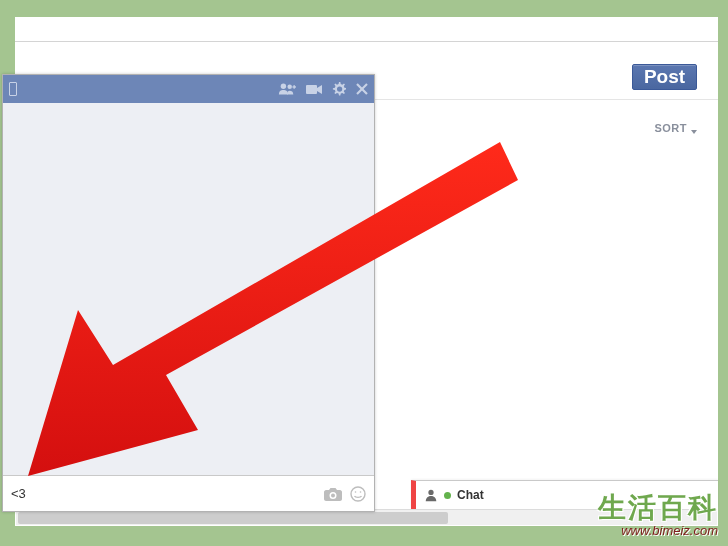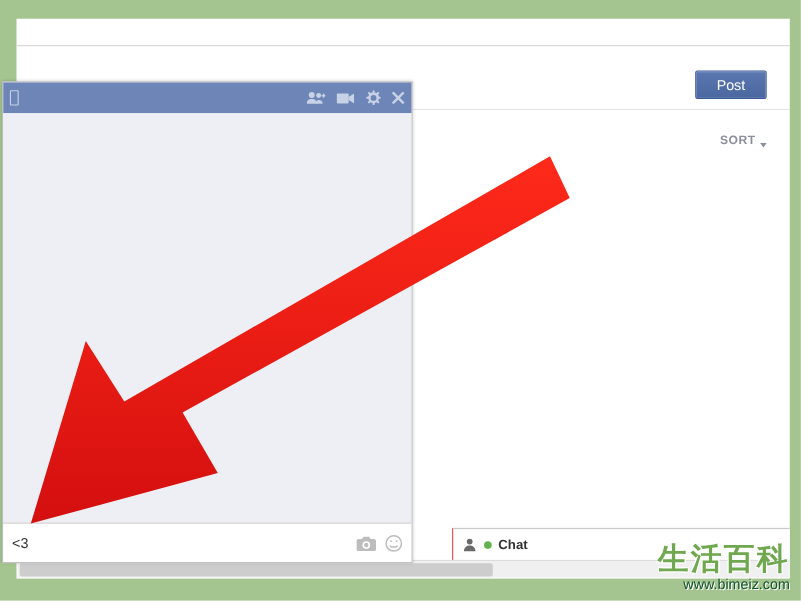--- a/index.html
+++ b/index.html
@@ -32,22 +32,22 @@
     .post-button {
       position: absolute;
       top: 47px;
       right: 21px;
       width: 65px;
       height: 26px;
       background: linear-gradient(to bottom, #5b77b0, #4a67a0);
       border: 1px solid #3b5998;
       border-radius: 2px;
       color: #fff;
-      font-weight: normal;
-      font-size: 13px;
+      font-weight: bold;
+      font-size: 19px;
       font-family: inherit;
       cursor: pointer;
       box-shadow: inset 0 1px 0 rgba(255,255,255,0.2);
     }
     .divider-line {
       position: absolute;
       top: 82px;
       left: 0;
       right: 0;
       height: 1px;
@@ -149,21 +149,21 @@
     .camera-svg { width: 18px; height: 15px; }
     .smiley-svg { width: 16px; height: 16px; }
     .chat-sidebar-tab {
       position: absolute;
       bottom: 17px;
       left: 396px;
       right: 0;
       height: 29px;
       background: #fff;
       border-top: 1px solid #c9c9c9;
-      border-left: 1px solid #ef4444;
+      border-left: 5px solid #ef4444;
       display: flex;
       align-items: center;
       padding: 0 8px;
       gap: 6px;
       box-shadow: 0 -1px 2px rgba(0,0,0,0.05);
     }
     .person-icon-svg { width: 14px; height: 14px; color: #696969; }
     .status-dot {
       width: 7px;
       height: 7px;
@@ -211,23 +211,24 @@
     }
     .watermark-main {
       font-size: 28px;
       font-weight: bold;
       color: #6fa84e;
       text-shadow: 1px 1px 0 #fff, -1px -1px 0 #fff, 1px -1px 0 #fff, -1px 1px 0 #fff;
       letter-spacing: 2px;
     }
     .watermark-url {
       font-size: 13px;
-      color: #14532d;
+      color: #7f1d1d;
       text-shadow: 1px 1px 0 #fff;
       margin-top: -4px;
+      font-style: italic;
     }
   </style>
 </head>
 <body>
 
 <div class="main-container">
   <div class="content-border"></div>
 
   <button class="post-button">Post</button>
 

